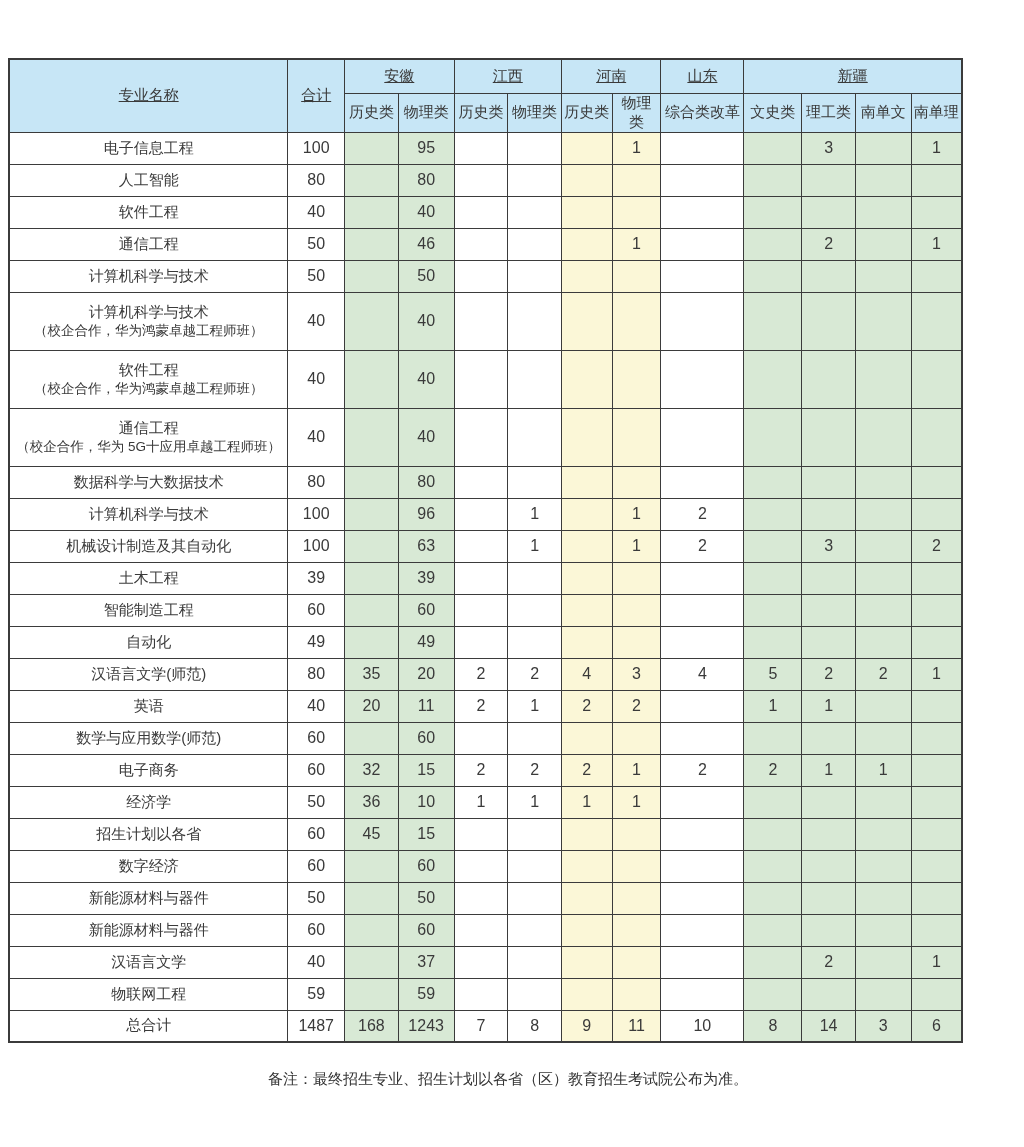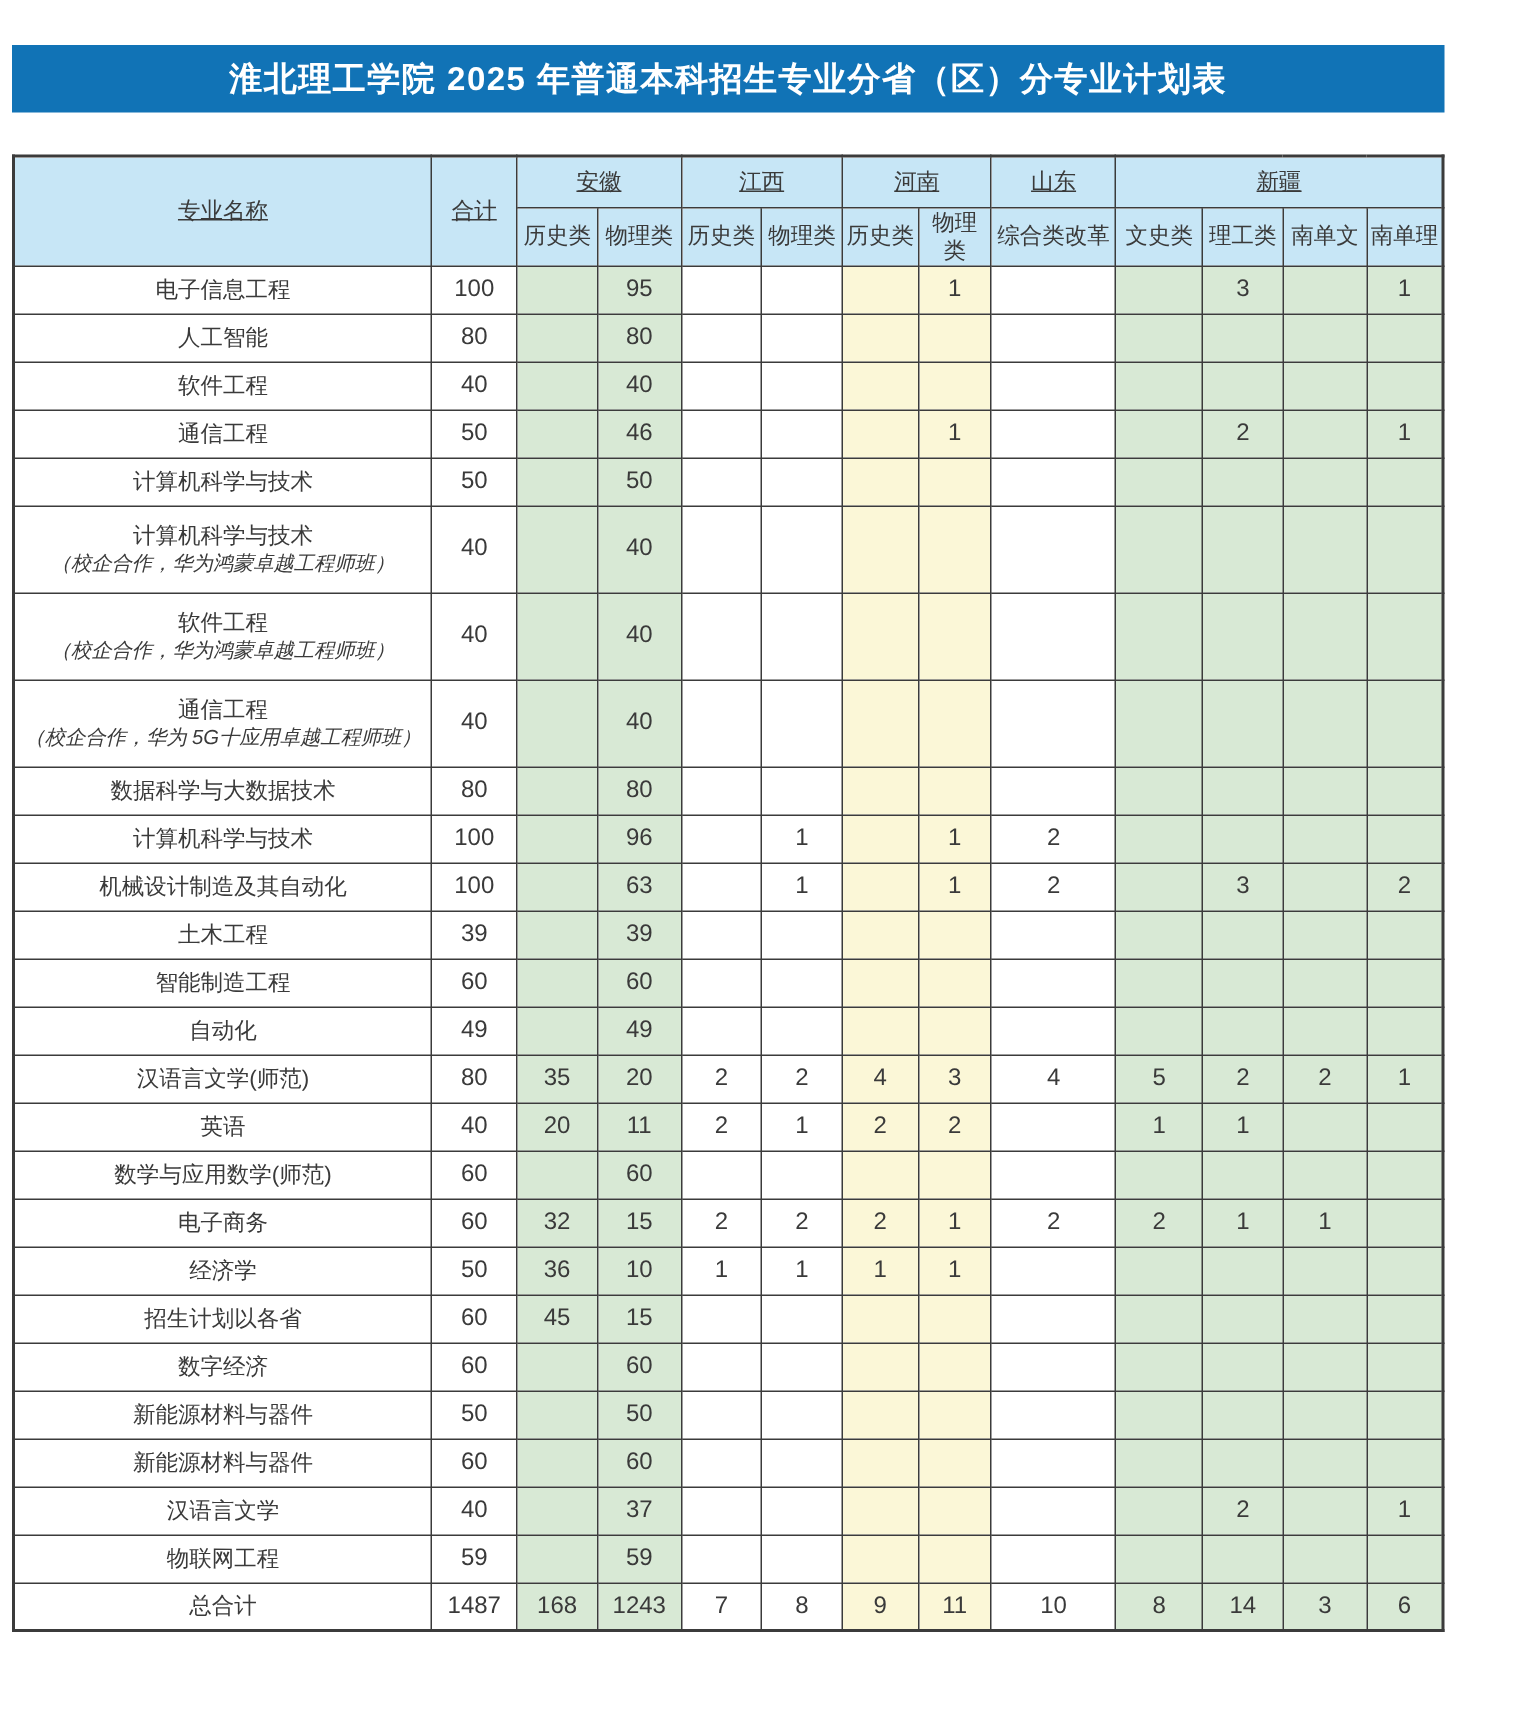--- a/index.html
+++ b/index.html
@@ -33,35 +33,34 @@
     padding:0 2px;overflow:hidden;
   }
   thead th{
     background:var(--header-bg);font-weight:normal;font-size:15px;
   }
   tr.hrow1 th{height:34px;text-decoration:underline;}
   tr.hrow2 th{height:36px;}
   tbody td{height:32px;font-size:16px;background:#ffffff;}
   tbody td.name-cell{font-size:15px;}
   tbody tr.tall td{height:58px;}
-  .name-line2{display:block;font-size:13.5px;margin-top:0;white-space:nowrap;font-style:italic;}
+  .name-line2{display:block;font-size:13.5px;margin-top:0;white-space:nowrap;}
   td.fill-green{background:var(--green);}
   td.fill-yellow{background:var(--yellow);}
   td.fill-plain{background:#ffffff;}
   .footnote{
     width:955px;margin-top:27px;text-align:center;
     font-size:15px;color:#333333;padding-left:45px;
   }
 </style>
 </head>
 <body>
 
 <div class="page">
 
-  <div class="title-bar">淮北理工学院 2025 年普通本科招生专业分省（区）分专业计划表</div>
 
   <table class="plan">
     <colgroup>
       <col style="width:275px">
         <col style="width:56px">
       <col style="width:53px">
         <col style="width:55px">
       <col style="width:53px">
         <col style="width:53px">
       <col style="width:50px">
@@ -483,14 +482,15 @@
           <td class="fill-yellow">11</td>
           <td class="fill-plain">10</td>
           <td class="fill-green">8</td>
           <td class="fill-green">14</td>
           <td class="fill-green">3</td>
           <td class="fill-green">6</td>
         </tr>
       </tbody>
   </table>
 
+  <div class="footnote">备注：最终招生专业、招生计划以各省（区）教育招生考试院公布为准。</div>
 
 </div>
 
 </body></html>

